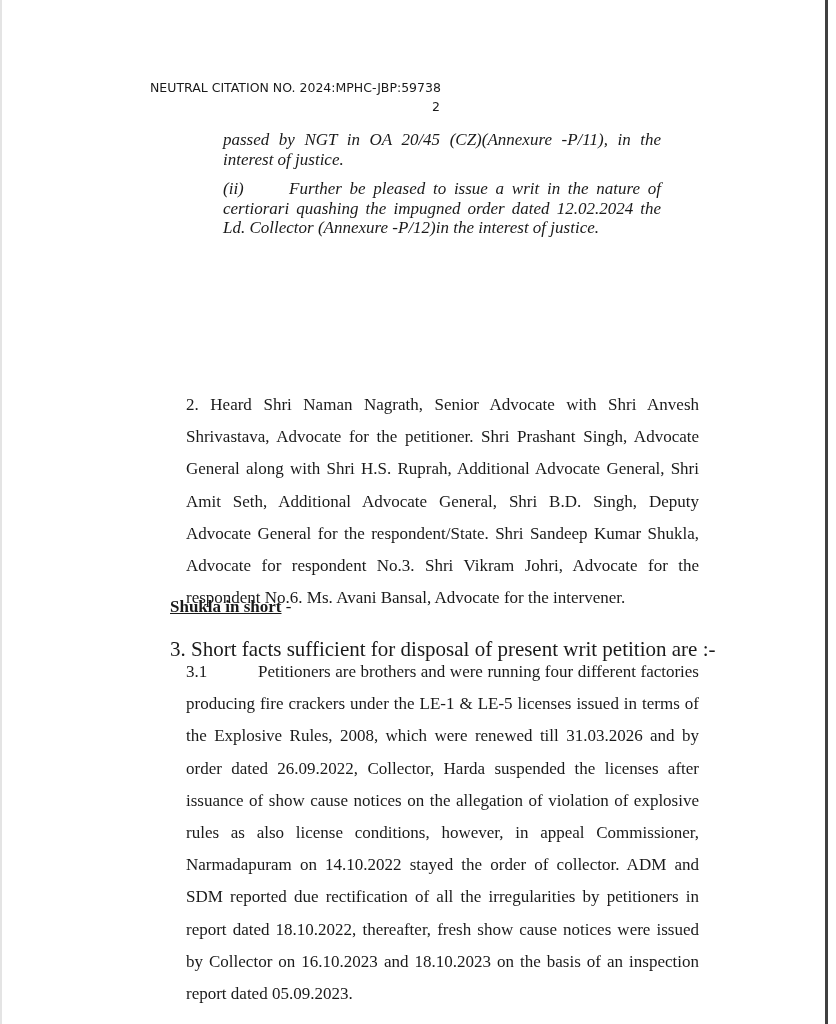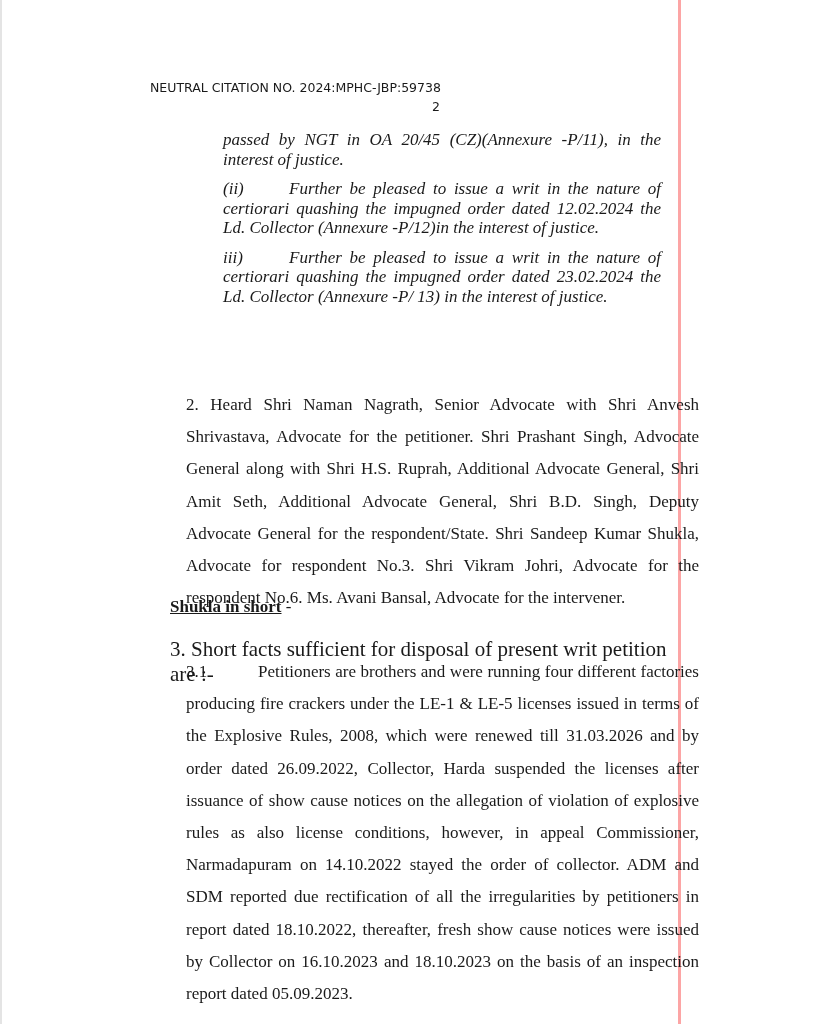--- a/index.html
+++ b/index.html
@@ -5,26 +5,26 @@
     html, body {
       margin: 0;
       padding: 0;
       width: 836px;
       height: 1024px;
       background: #ffffff;
       overflow: hidden;
     }
     .page {
       position: relative;
-      width: 681px;
+      width: 828px;
       height: 1024px;
       background: #ffffff;
       box-sizing: border-box;
       border-left: 2px solid #e4e4e4;
-      border-right: 3px solid #fca5a5;
+      border-right: 3px solid #404040;
     }
     .header-citation {
       position: absolute;
       left: 148px;
       top: 80px;
       font-family: "DejaVu Sans", sans-serif;
       font-size: 12.5px;
       color: #1a1a1a;
       letter-spacing: 0;
     }
@@ -106,23 +106,20 @@
   <div class="header-citation">NEUTRAL CITATION NO. 2024:MPHC-JBP:59738</div>
   <div class="page-number">2</div>
 
   <div class="prayer-block">
     <p>
       <span>passed by NGT in OA 20/45 (CZ)(Annexure -P/11), in the interest of justice.</span>
     </p>
     <p>
       <span class="num">(ii)</span><span>Further be pleased to issue a writ in the nature of certiorari quashing the impugned order dated 12.02.2024 the Ld. Collector (Annexure -P/12)in the interest of justice.</span>
     </p>
-    <p>
-      <span class="num">iii)</span><span>Further be pleased to issue a writ in the nature of certiorari quashing the impugned order dated 23.02.2024 the Ld. Collector (Annexure -P/ 13) in the interest of justice.</span>
-    </p>
   </div>
 
   <div class="body-text para2">
     <p>2. Heard Shri Naman Nagrath, Senior Advocate with Shri Anvesh Shrivastava, Advocate for the petitioner. Shri Prashant Singh, Advocate General along with Shri H.S. Ruprah, Additional Advocate General, Shri Amit Seth, Additional Advocate General, Shri B.D. Singh, Deputy Advocate General for the respondent/State. Shri Sandeep Kumar Shukla, Advocate for respondent No.3. Shri Vikram Johri, Advocate for the respondent No.6. Ms. Avani Bansal, Advocate for the intervener.</p>
   </div>
 
   <div class="facts-heading">
     <span class="h">Shukla in short</span><span> -</span>
   </div>
 

